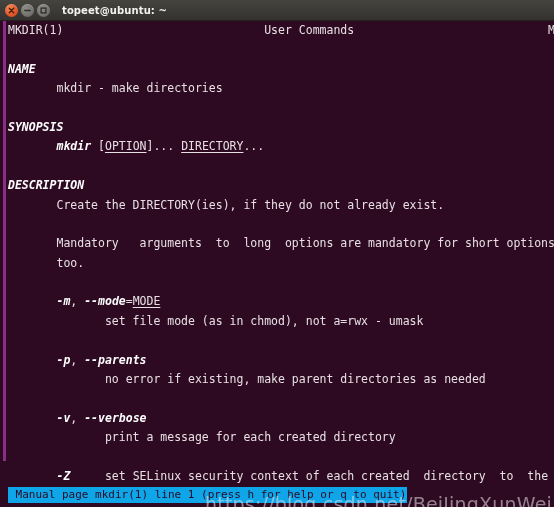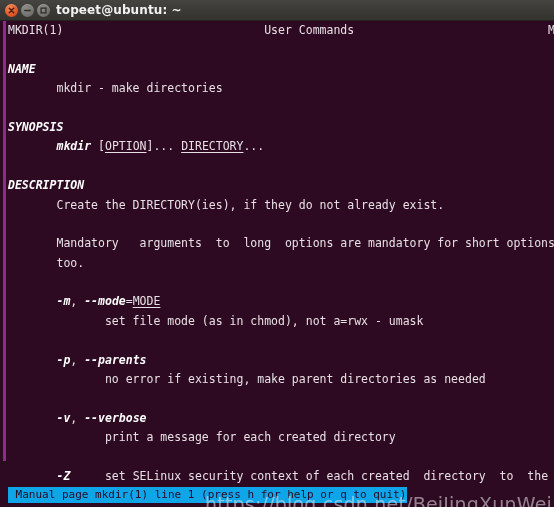--- a/index.html
+++ b/index.html
@@ -47,24 +47,24 @@
     position: relative;
     display: block;
     box-shadow: inset 0 1px 0 rgba(255,255,255,0.22);
   }
   .wbtn-close { background: radial-gradient(circle at 35% 30%, #f08a52 0%, #e0562a 60%, #c3431e 100%); }
   .wbtn-min   { background: radial-gradient(circle at 35% 30%, #8d8b85 0%, #767571 60%, #5d5c58 100%); }
   .wbtn-max   { background: radial-gradient(circle at 35% 30%, #8d8b85 0%, #767571 60%, #5d5c58 100%); }
   .wbtn svg { position: absolute; left: 0; top: 0; }
 
   #window-title {
-    margin-left: 6px;
+    margin-left: 12px;
     color: #f2f1f0;
     font-family: "DejaVu Sans", sans-serif;
-    font-size: 12px;
+    font-size: 10px;
     font-weight: bold;
     letter-spacing: 0.1px;
     white-space: pre;
   }
 
   
   #terminal {
     position: absolute;
     left: 0;
     top: 21px;

